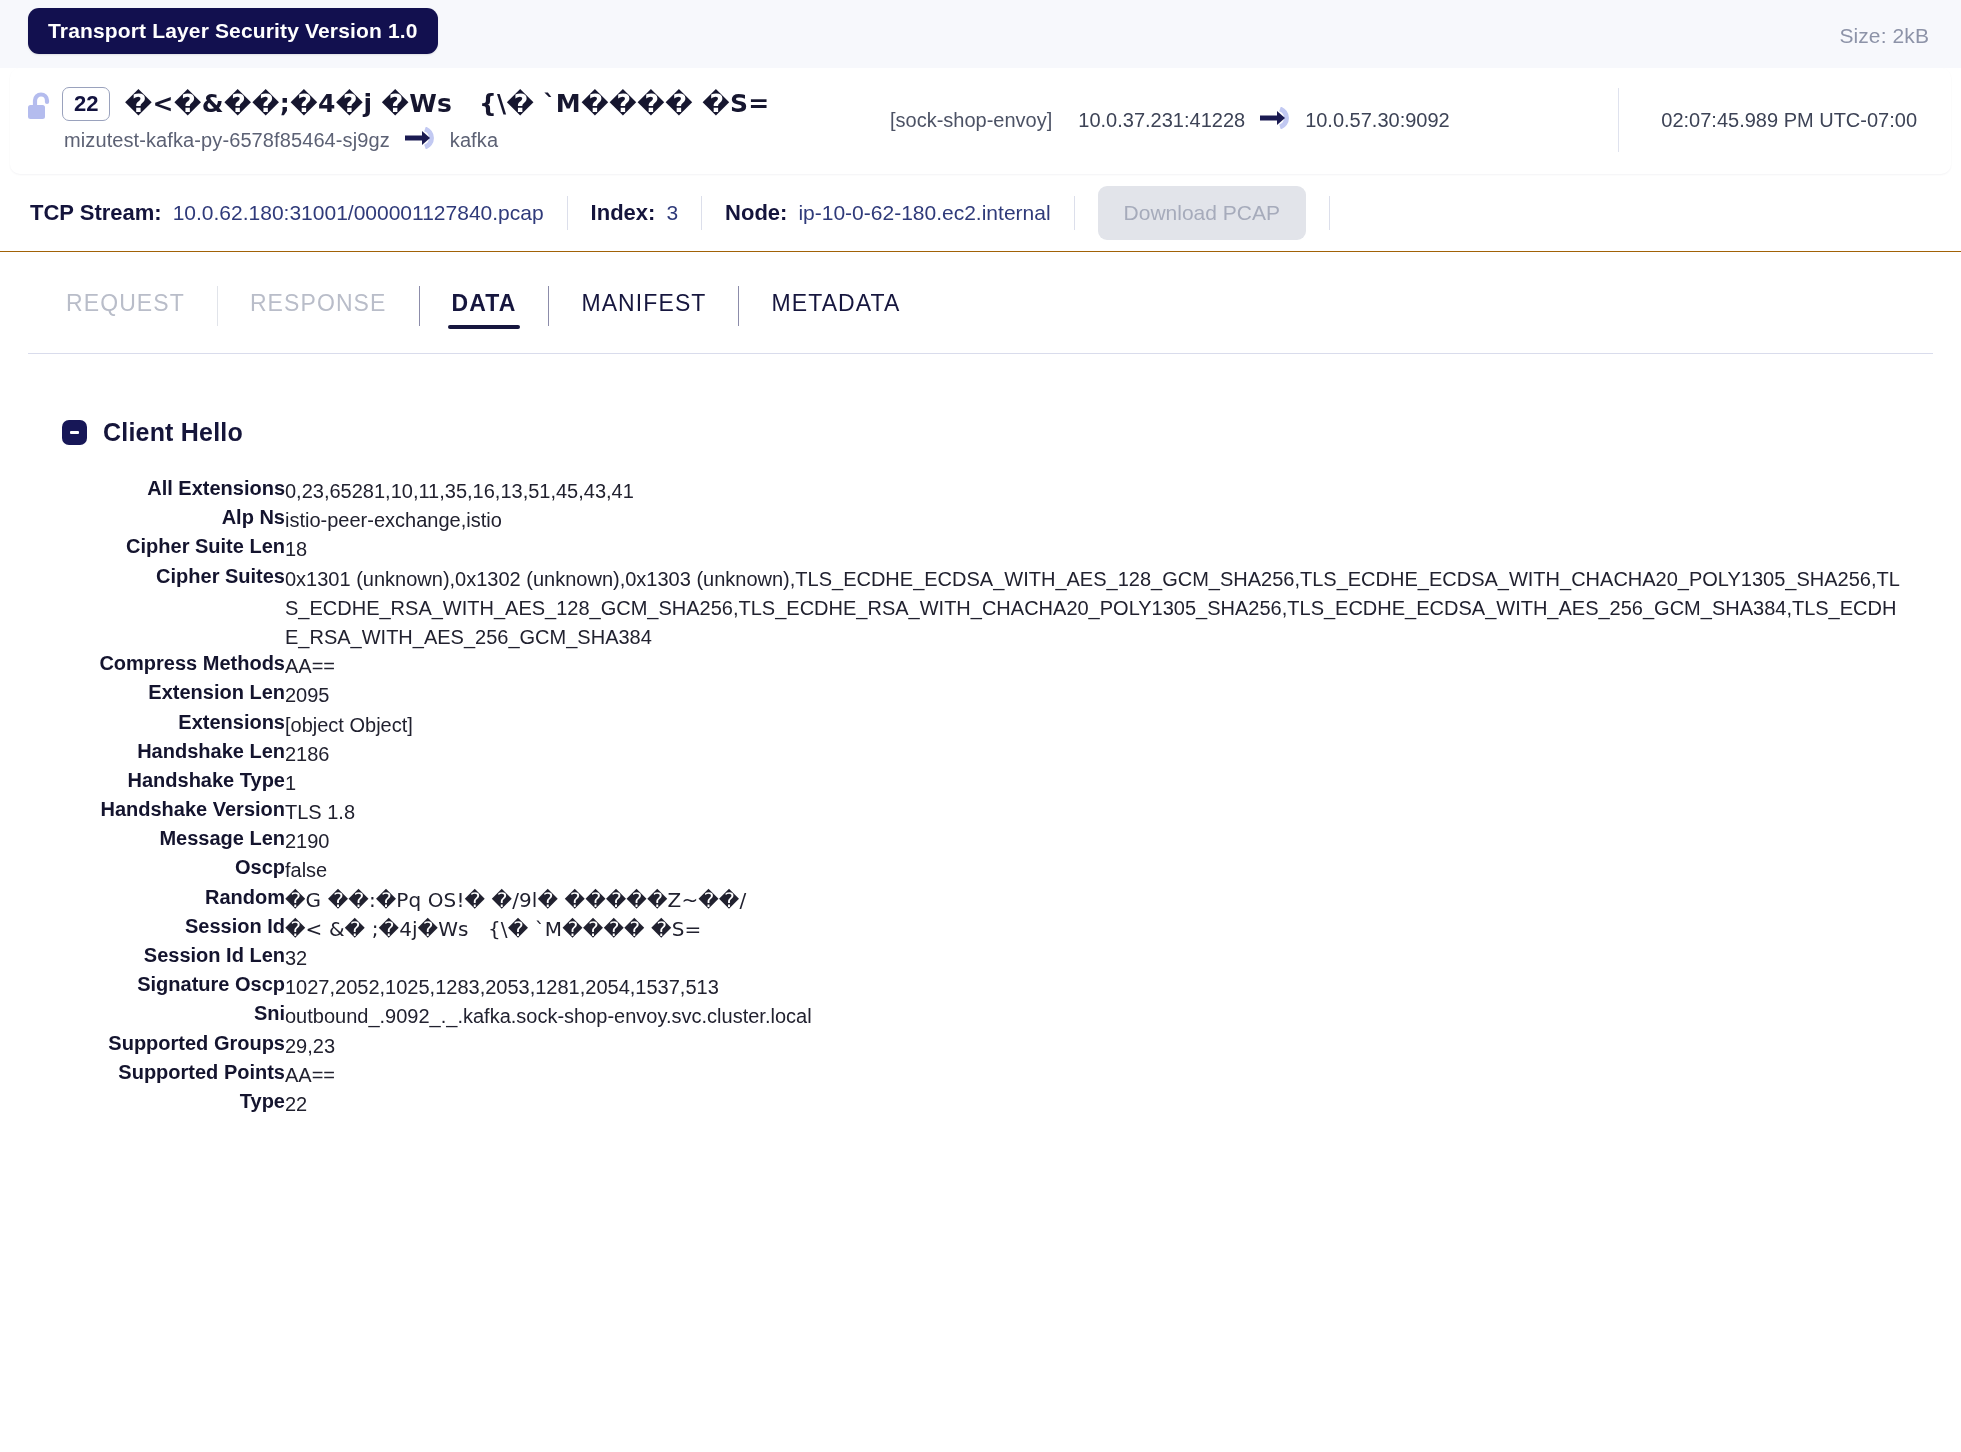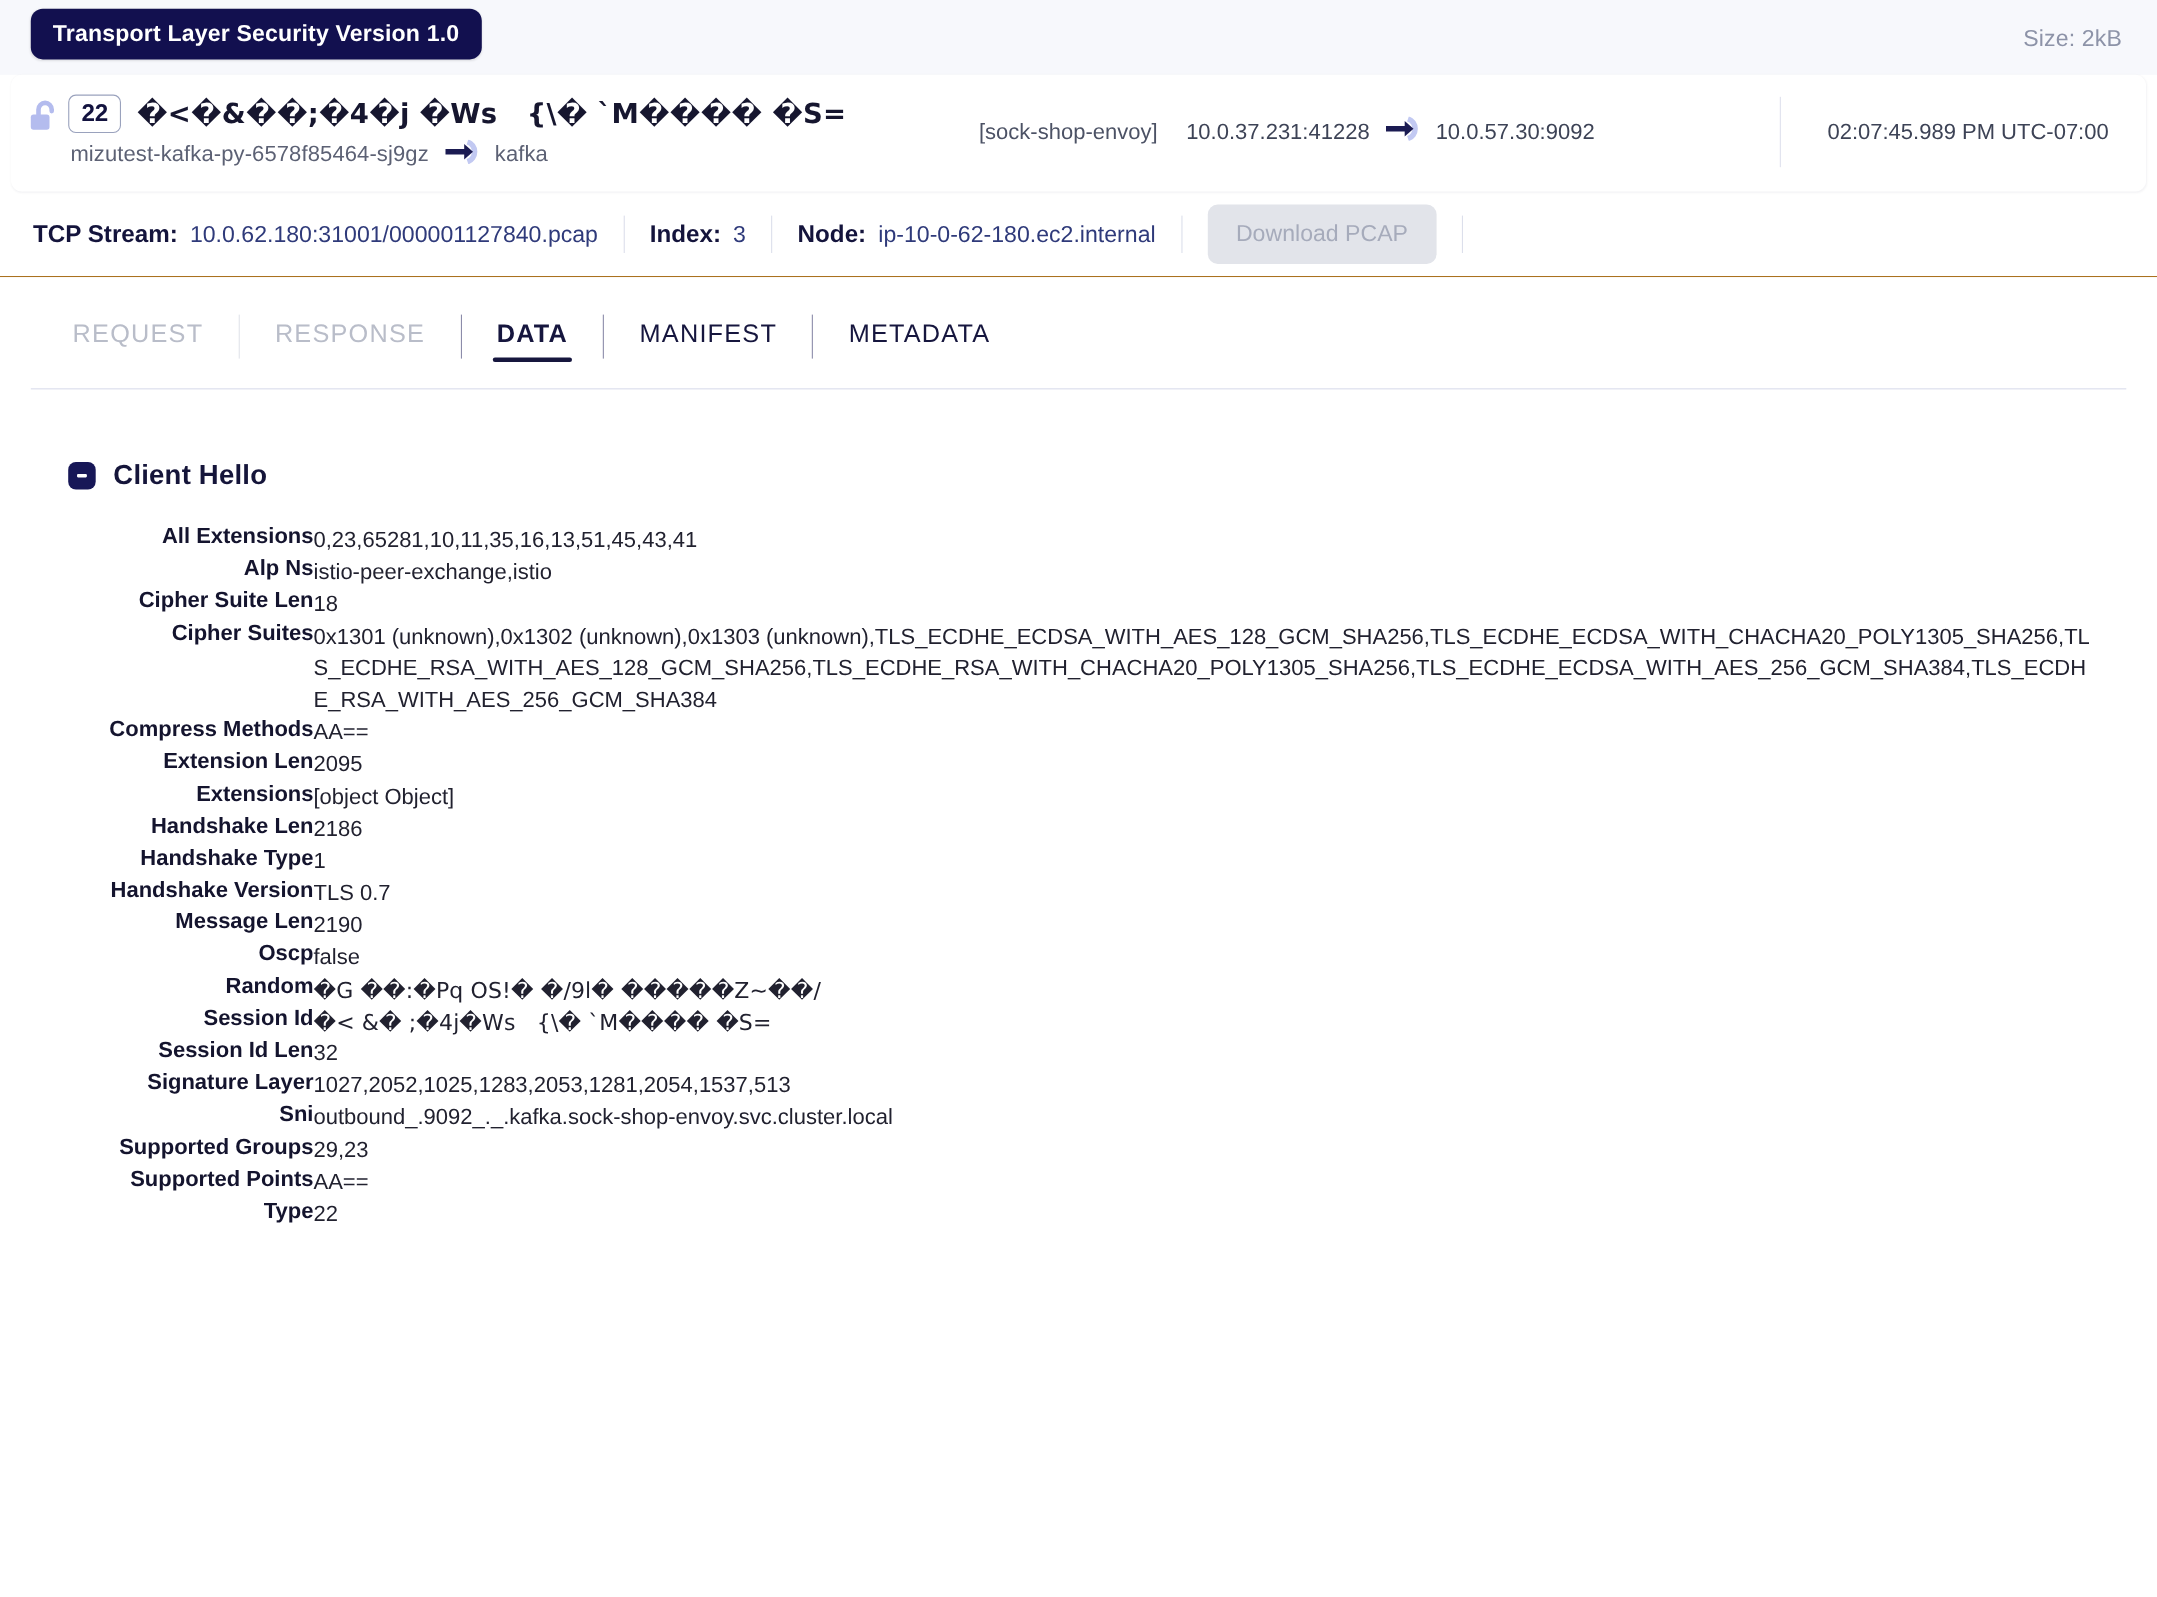--- a/index.html
+++ b/index.html
@@ -335,21 +335,21 @@
         <tr>
           <td class="k">Handshake Len</td>
           <td class="v">2186</td>
         </tr>
         <tr>
           <td class="k">Handshake Type</td>
           <td class="v">1</td>
         </tr>
         <tr>
           <td class="k">Handshake Version</td>
-          <td class="v">TLS 0.7</td>
+          <td class="v">TLS 1.8</td>
         </tr>
         <tr>
           <td class="k">Message Len</td>
           <td class="v">2190</td>
         </tr>
         <tr>
           <td class="k">Oscp</td>
           <td class="v">false</td>
         </tr>
         <tr>
@@ -358,21 +358,21 @@
         </tr>
         <tr>
           <td class="k">Session Id</td>
           <td class="v mono-ish">�&lt; &amp;� ;�4j�Ws   {\� `M���� �S=</td>
         </tr>
         <tr>
           <td class="k">Session Id Len</td>
           <td class="v">32</td>
         </tr>
         <tr>
-          <td class="k">Signature Layer</td>
+          <td class="k">Signature Oscp</td>
           <td class="v">1027,2052,1025,1283,2053,1281,2054,1537,513</td>
         </tr>
         <tr>
           <td class="k">Sni</td>
           <td class="v">outbound_.9092_._.kafka.sock-shop-envoy.svc.cluster.local</td>
         </tr>
         <tr>
           <td class="k">Supported Groups</td>
           <td class="v">29,23</td>
         </tr>

